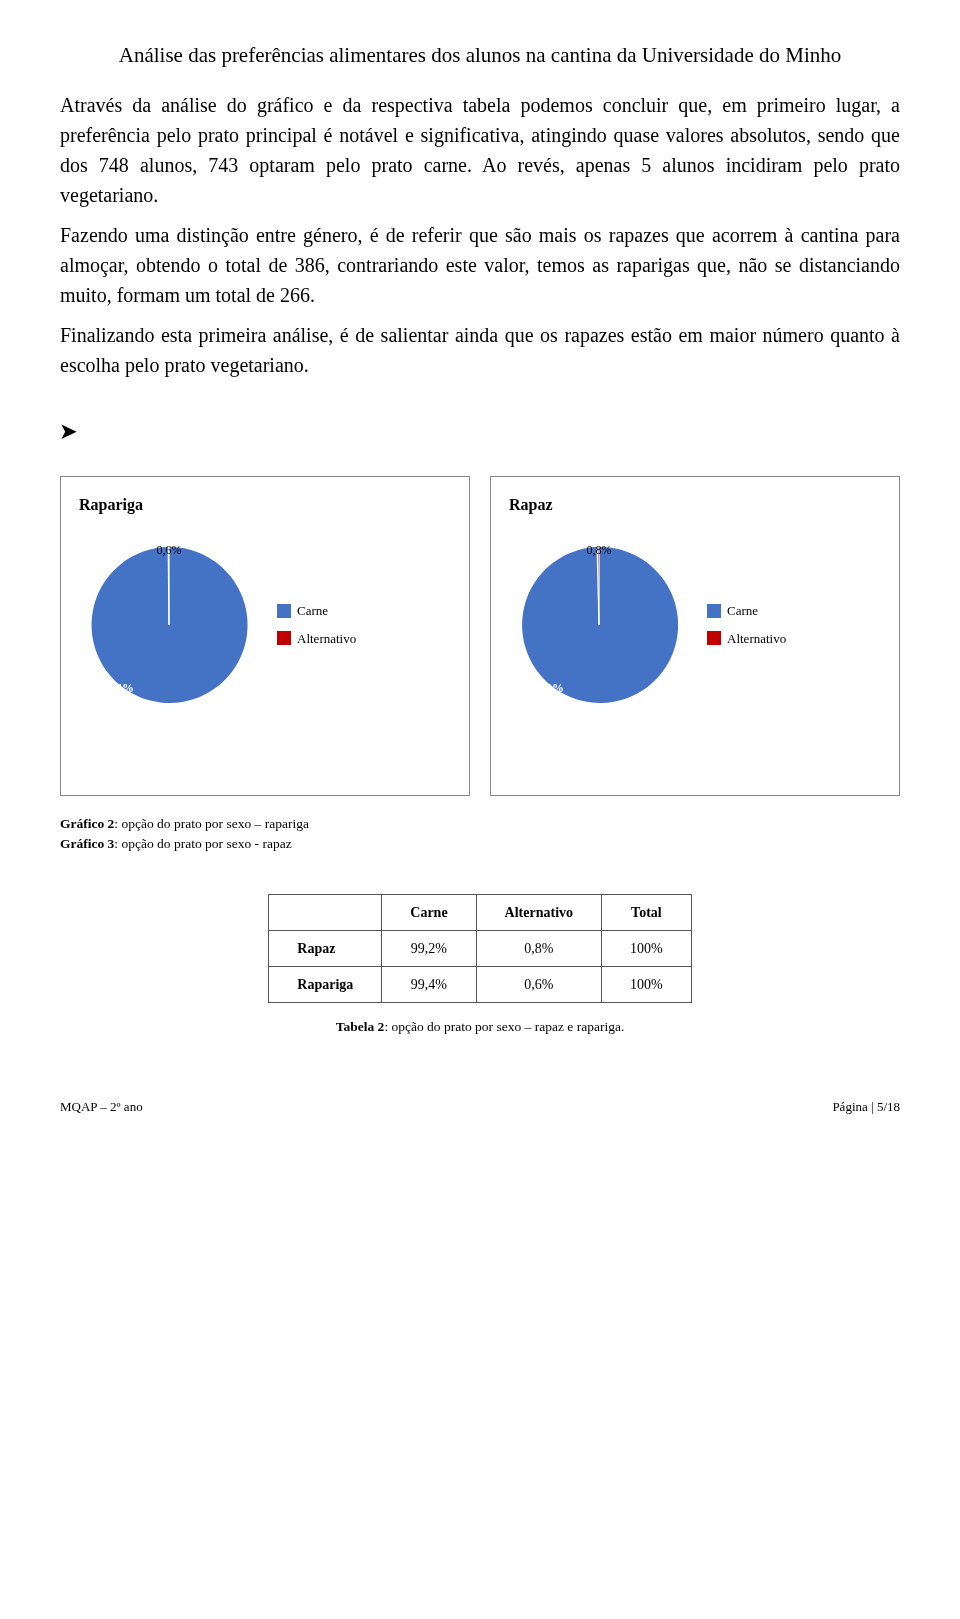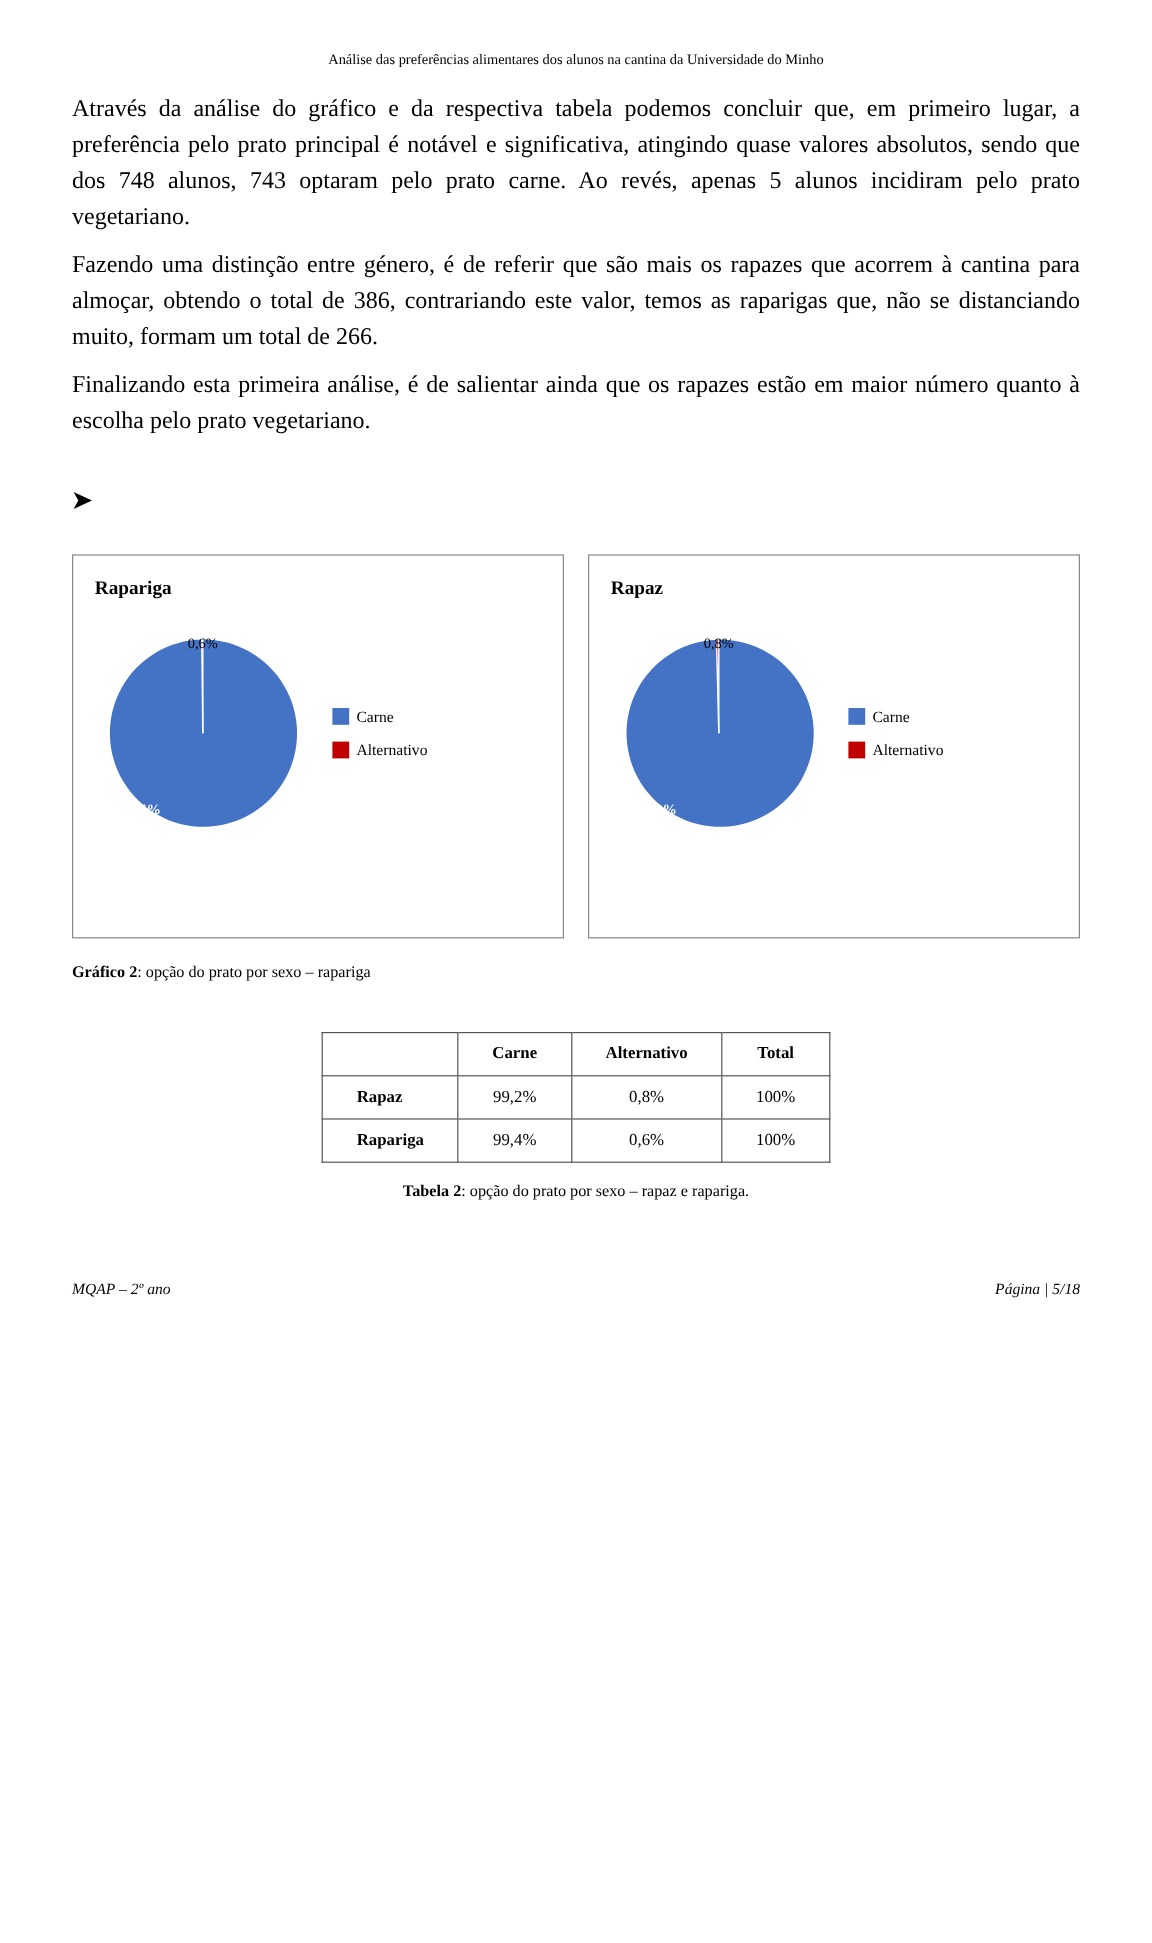--- a/index.html
+++ b/index.html
@@ -8,21 +8,21 @@
       background: #fff;
       color: #000;
       width: 960px;
       min-height: 1619px;
       padding: 40px 60px 40px 60px;
       font-size: 15px;
       line-height: 1.5;
     }
     .page-title {
       text-align: center;
-      font-size: 12px;
+      font-size: 21px;
       font-weight: normal;
       margin-bottom: 18px;
     }
     .main-text {
       text-align: justify;
       margin-bottom: 10px;
       font-size: 20px;
     }
     .section-heading {
       display: flex;
@@ -151,21 +151,20 @@
       margin-top: 6px;
     }
     
     .footer {
       display: flex;
       justify-content: space-between;
       align-items: flex-end;
       margin-top: 60px;
       font-size: 13px;
       border-top: none;
-      font-style: italic;
     }
 
     
     svg.pie { overflow: visible; }
   </style>
 </head>
 <body>
 
 <p class="page-title">Análise das preferências alimentares dos alunos na cantina da Universidade do Minho</p>
 
@@ -237,20 +236,25 @@
       </div>
     </div>
   </div>
 
 </div>
 
 <div class="captions-row">
   <div class="caption-left">
     <span>
       <b>Gráfico 2</b><span>: opção do prato por sexo – rapariga</span>
+    </span>
+  </div>
+  <div class="caption-right">
+    <span>
+      <b>Gráfico 3</b><span>: opção do prato por sexo - rapaz</span>
     </span>
   </div>
 </div>
 
 <div class="table-section">
   <table class="data-table">
     <thead>
       <tr>
         <th></th>
         <th>Carne</th>

